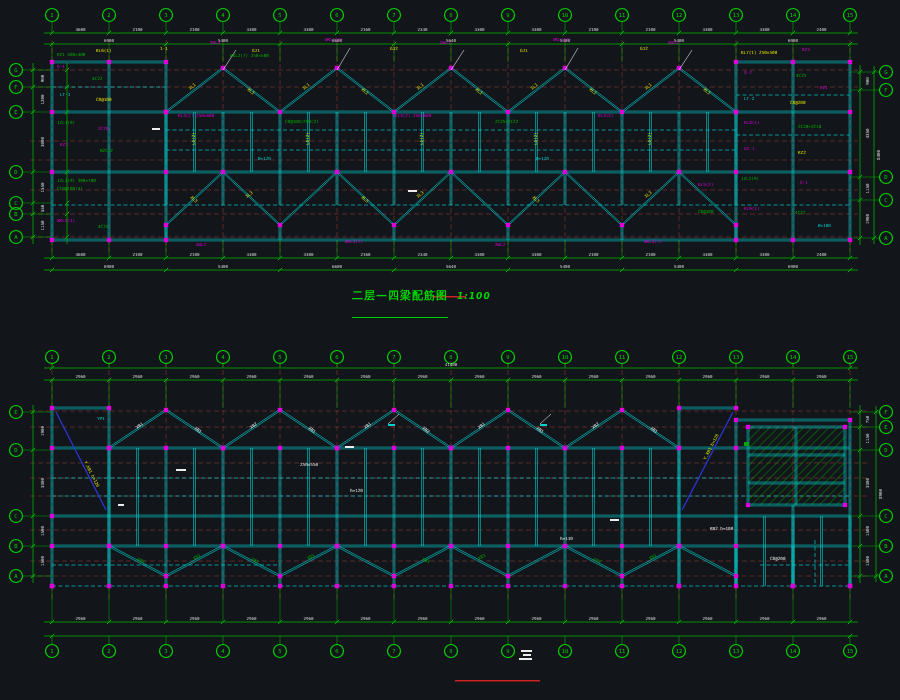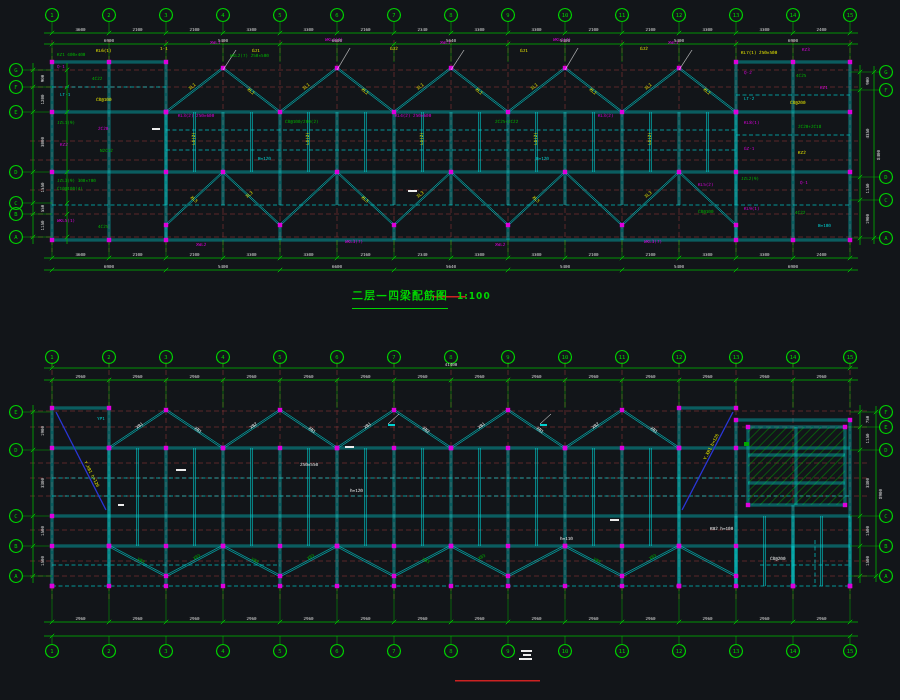--- a/index.html
+++ b/index.html
@@ -1,21 +1,21 @@
 <!DOCTYPE html>
 <html><head>
 <meta charset="utf-8">
 <style>
   html,body{margin:0;padding:0;background:#000;}
   #stage{position:relative;width:900px;height:700px;overflow:hidden;
          font-family:"DejaVu Sans",sans-serif;}
   svg{position:absolute;left:0;top:0;}
   .title{position:absolute;white-space:nowrap;font-weight:bold;}
-  .title .t{font-size:11px;letter-spacing:1px;border-bottom:1.6px solid;padding-bottom:6px;}
-  .title .s{font-size:9px;margin-left:9px;letter-spacing:1px;}
+  .title .t{font-size:11px;letter-spacing:1px;border-bottom:1.6px solid;padding-bottom:15px;}
+  .title .s{font-size:9px;margin-left:9px;letter-spacing:1px;font-style:italic;}
   text{font-family:"DejaVu Sans Mono",monospace;}
 </style>
 </head>
 <body>
 
 <div id="stage" style="background: rgb(18, 21, 25);">
   <svg id="cad-svg" width="900" height="700">
       <defs>
         <pattern id="hg" width="6" height="6" patternUnits="userSpaceOnUse" patternTransform="rotate(45)">
           <line x1="0" y1="0" x2="0" y2="6" stroke="#00a800" stroke-width="0.9"></line>

